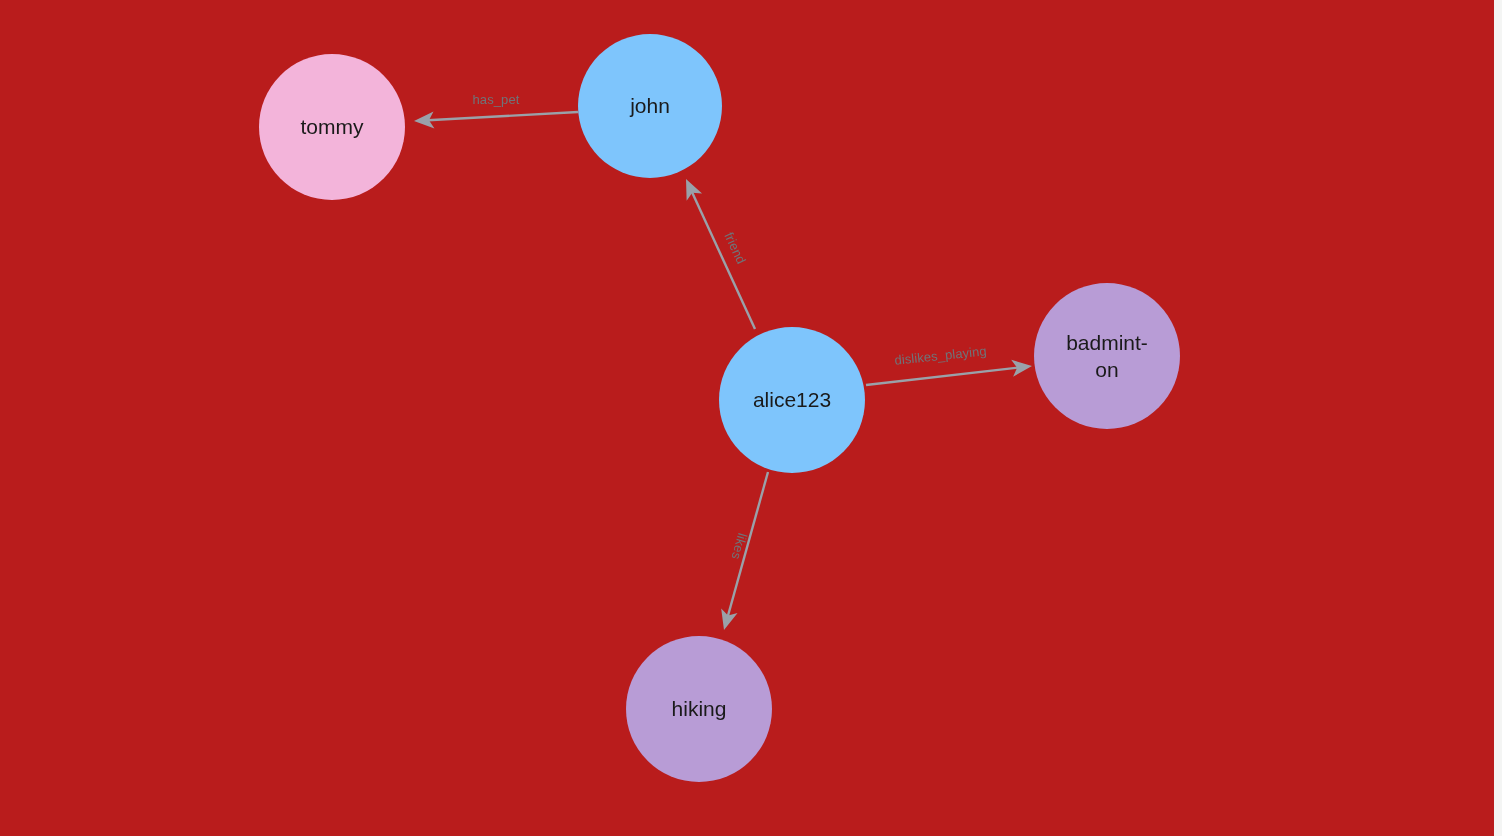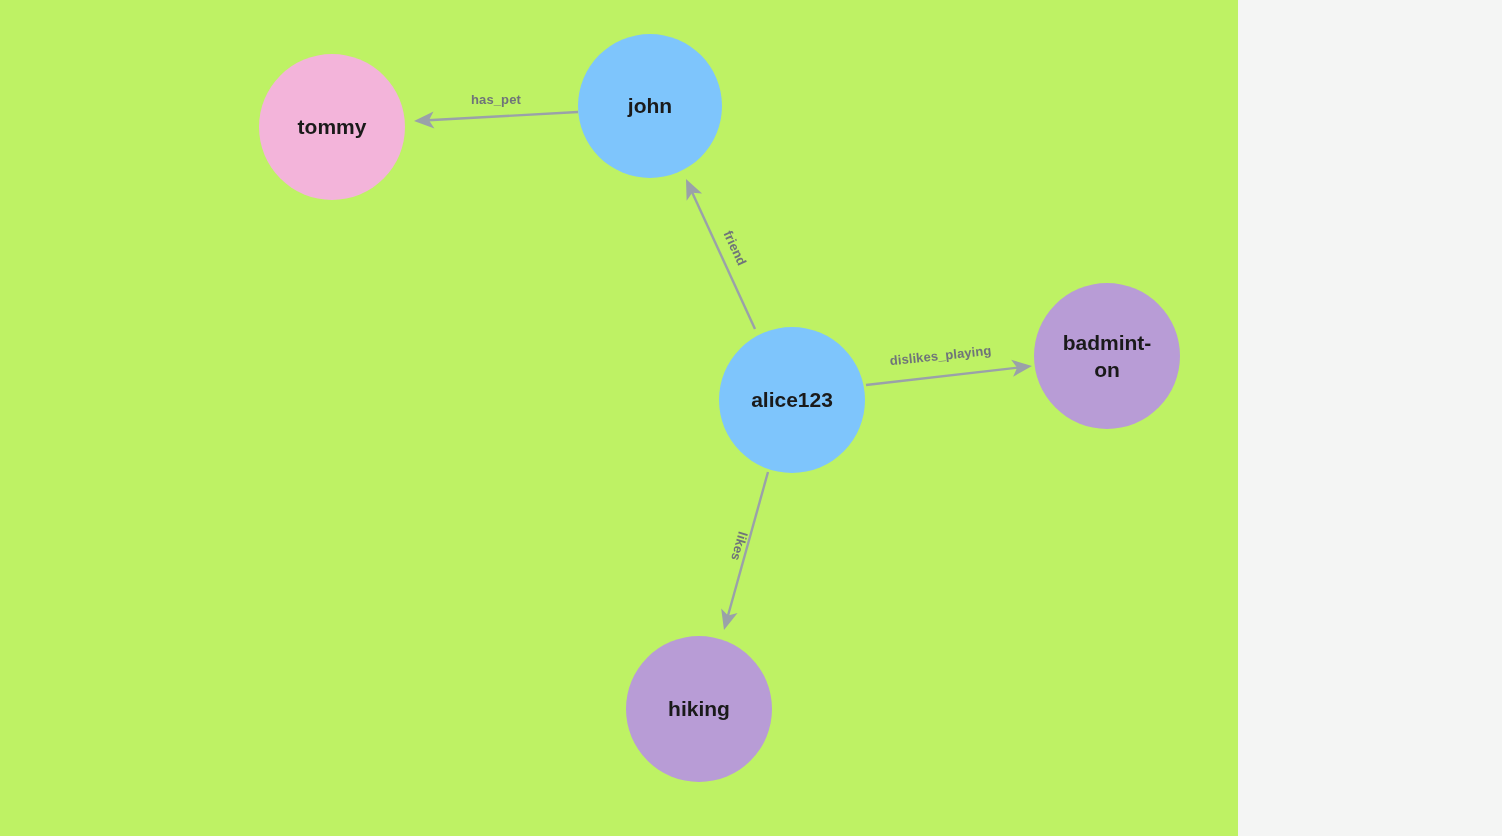--- a/index.html
+++ b/index.html
@@ -8,24 +8,23 @@
   }
   body {
     width: 1502px;
     height: 836px;
     background: #f4f5f4;
     font-family: "Liberation Sans", sans-serif;
     overflow: hidden;
   }
   #graph-canvas {
     position: relative;
-    width: 1238px;
+    width: 1494px;
     height: 836px;
-    background: #bef264;
-    font-weight: bold;
+    background: #b91c1c;
   }
   svg.graph-svg {
     position: absolute;
     top: 0;
     left: 0;
     width: 1502px;
     height: 836px;
     display: block;
   }
   .edge-line {

